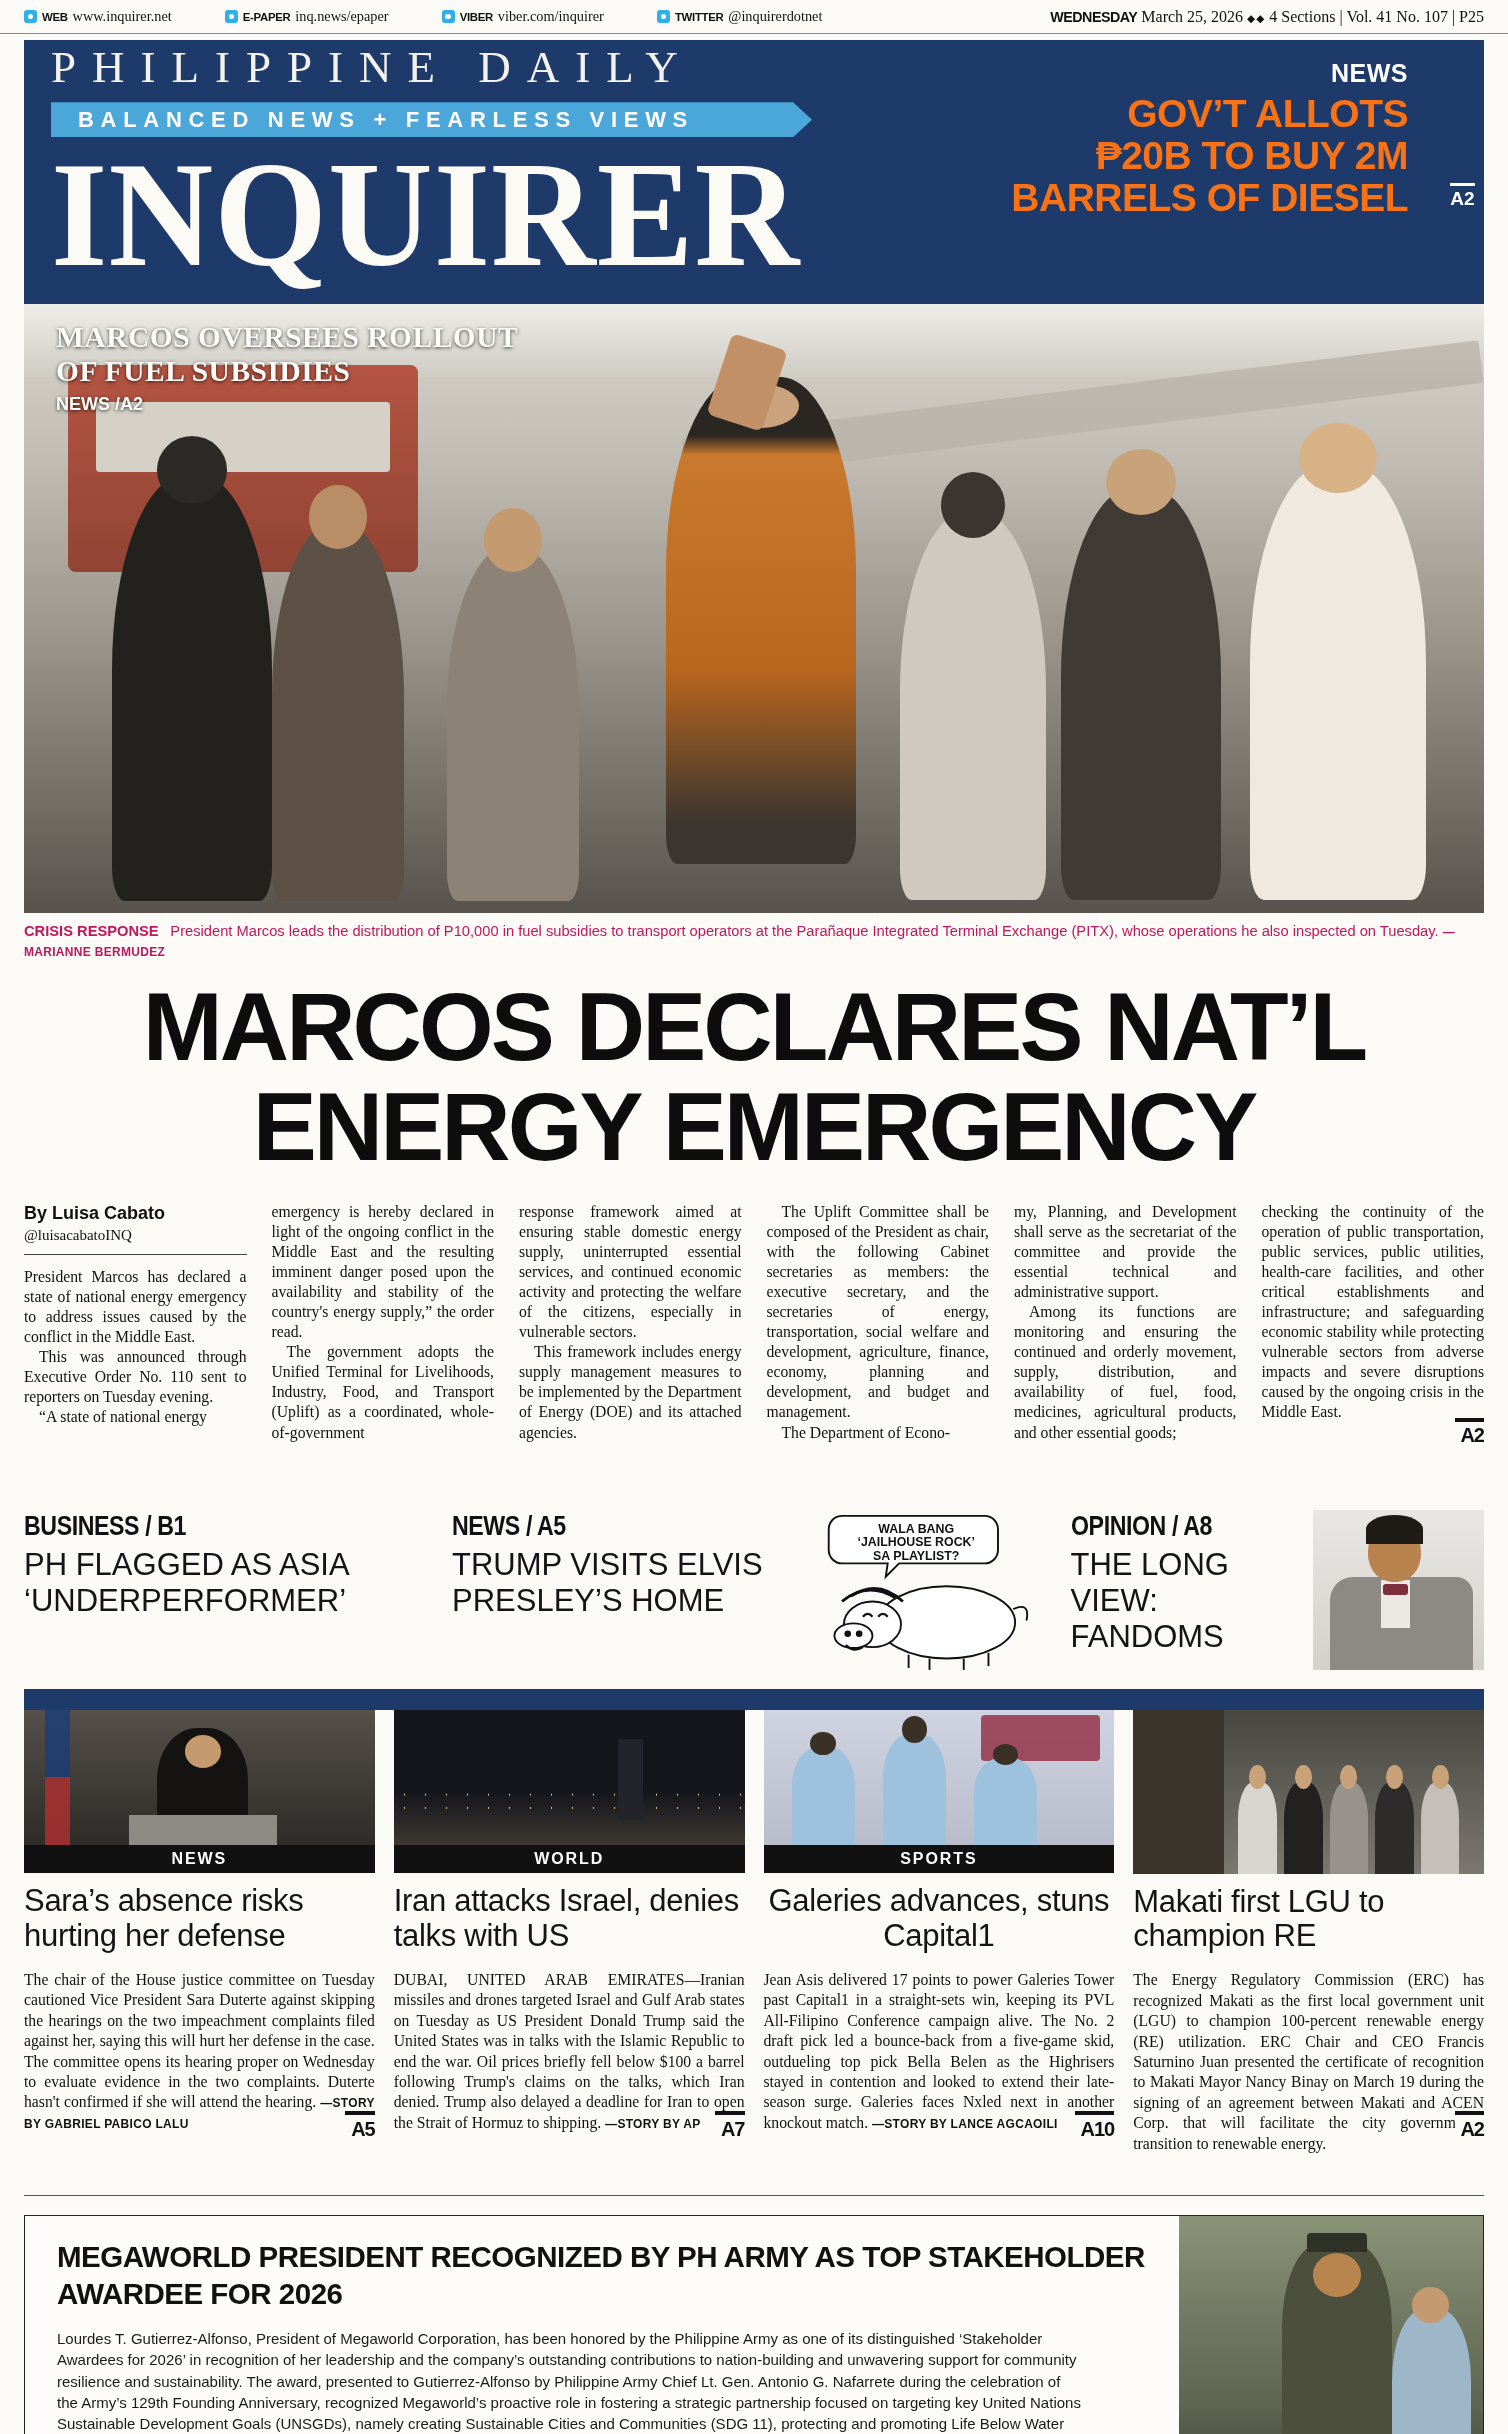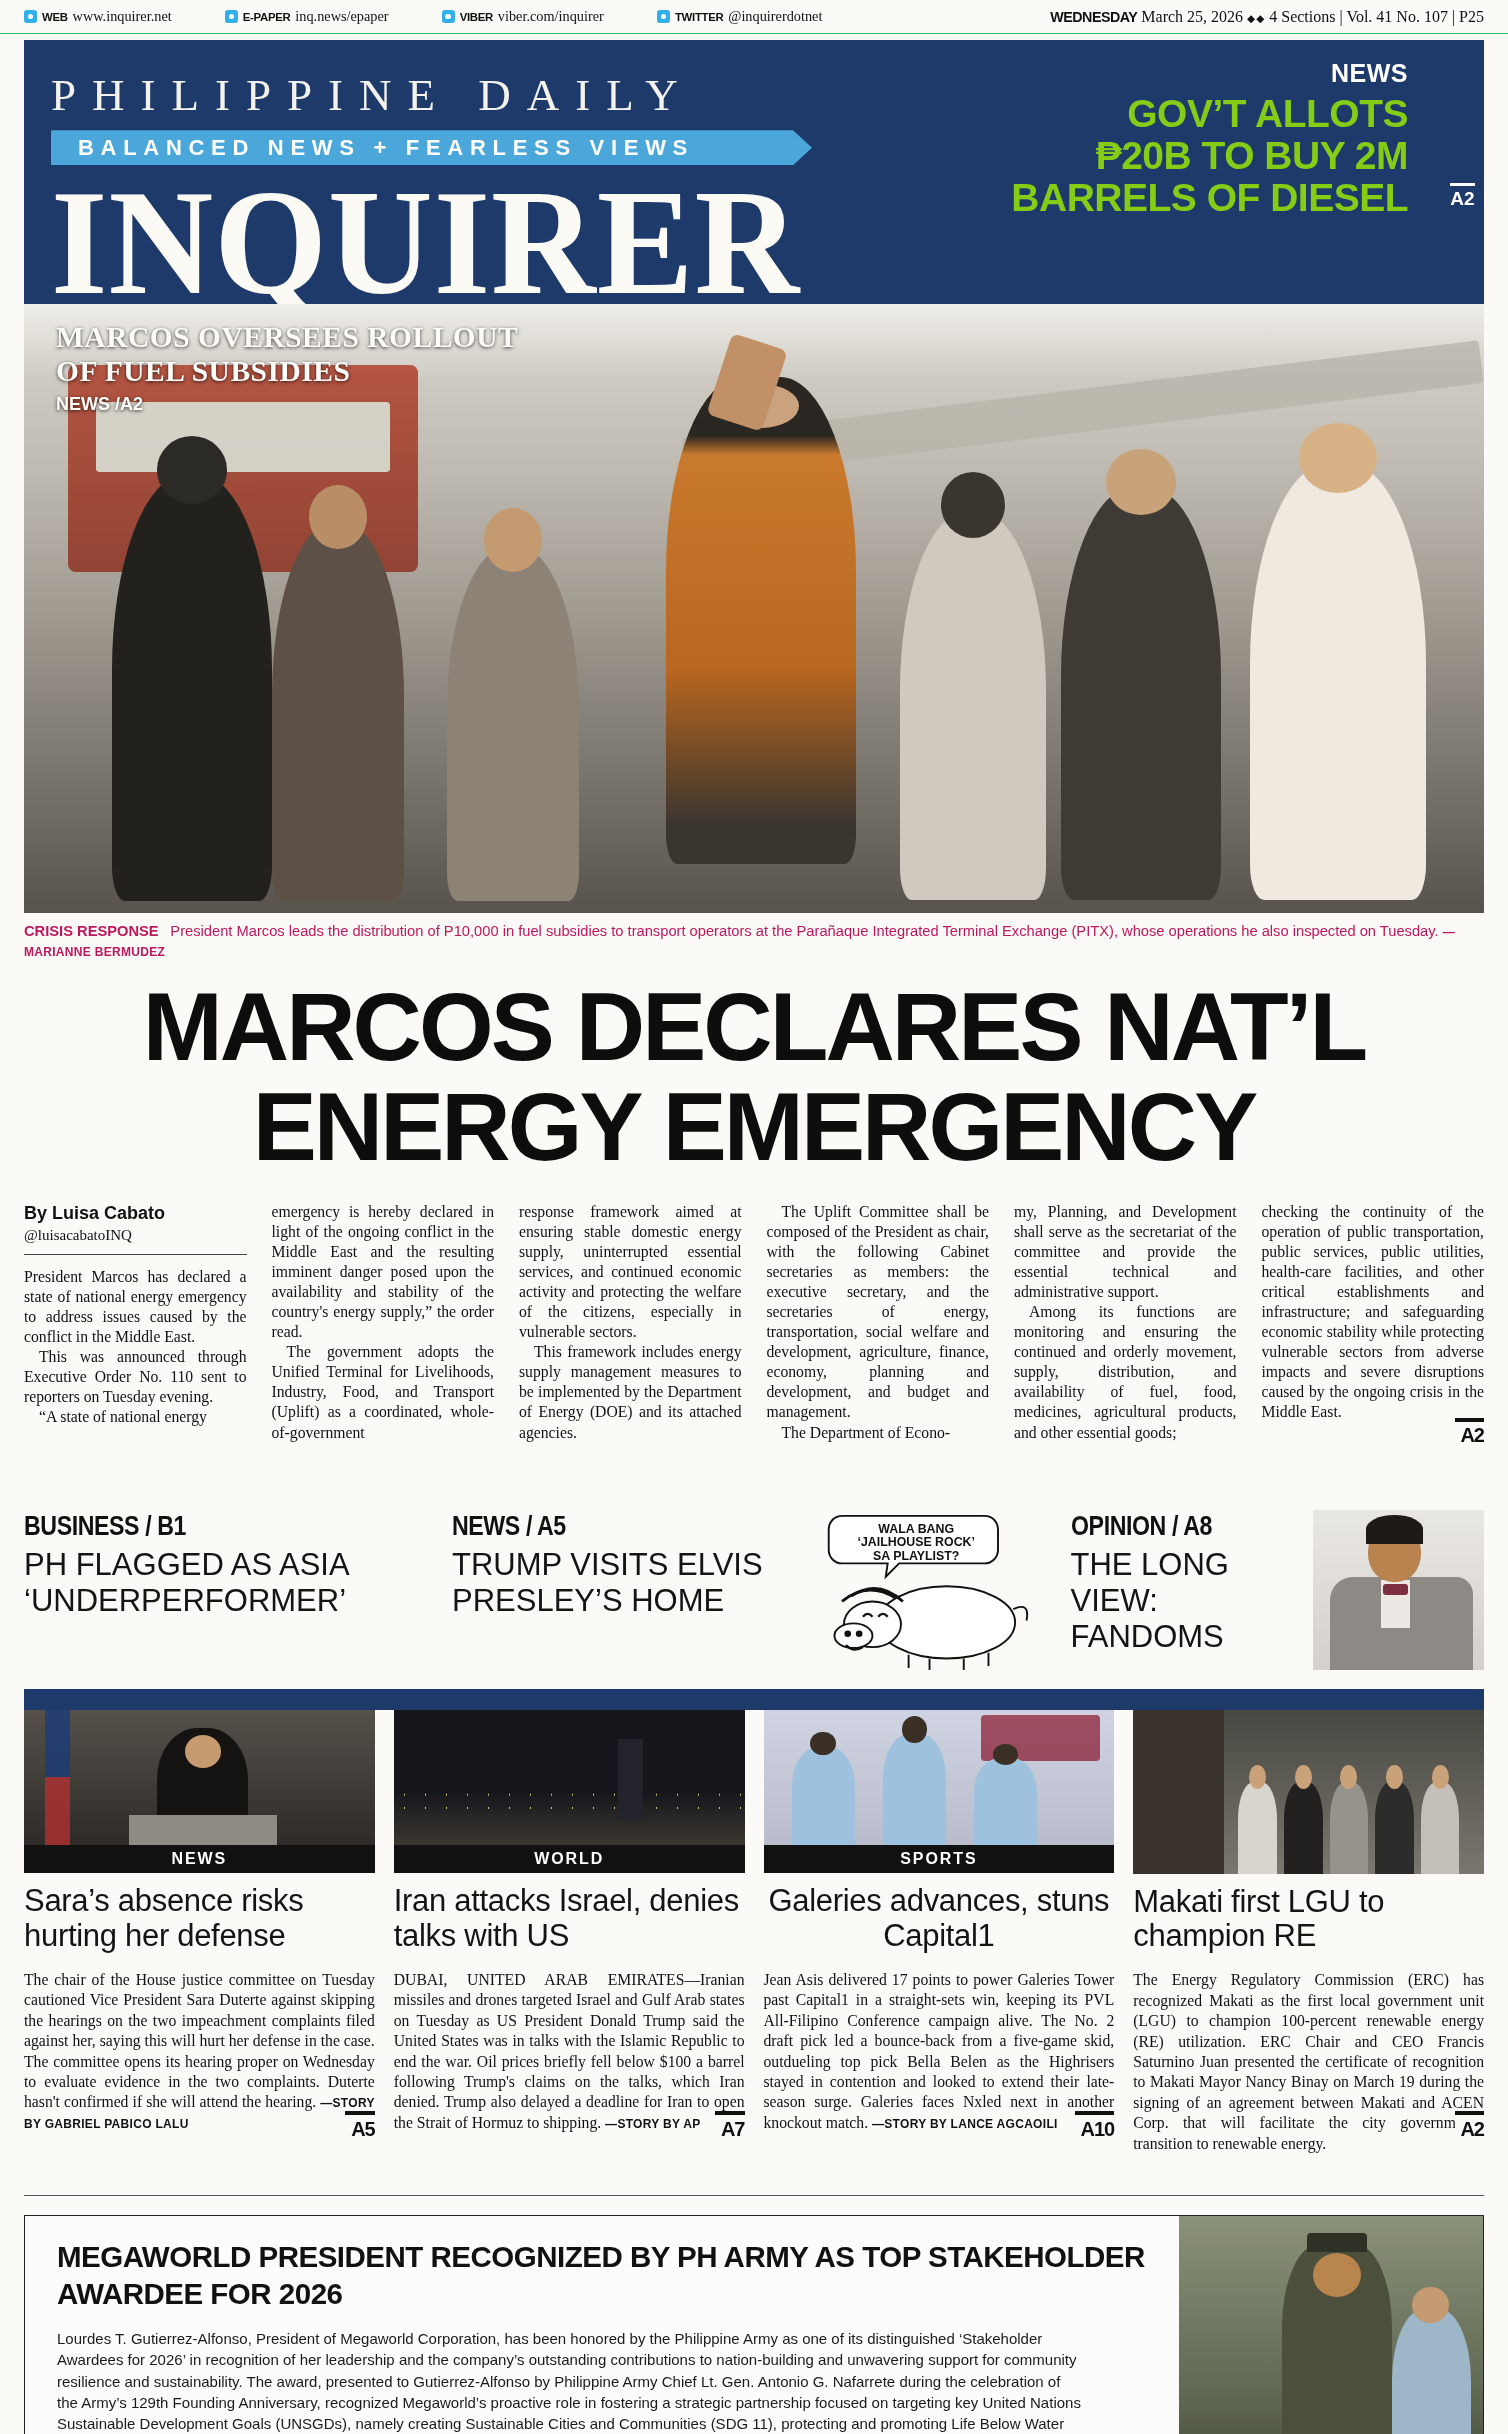--- a/index.html
+++ b/index.html
@@ -14,31 +14,31 @@
   .sq-icon { width:13.3px; height:13.3px; border-radius:2.9px; background:#2fb0e8; position:relative; flex:0 0 auto; }
   .sq-icon::after { content:""; position:absolute; left:3.8px; top:3.8px; width:5.7px; height:5.7px; border-radius:50%; background:#fff; }
   .toplink .lbl { font-family:"Liberation Sans", sans-serif; font-weight:bold; font-size:11.4px; letter-spacing:-0.3px; }
   .toplink .val { font-size:14.3px;text-align:center; }
   .topdate { margin-left:auto; font-size:16px; white-space:nowrap; }
   .topdate .day { font-family:"Liberation Sans", sans-serif; font-weight:bold; font-size:14.3px; letter-spacing:-0.5px; }
   .topdate .dia { font-size:10.5px; letter-spacing:1px; }
 
   
   .masthead { position:relative; margin:5.7px 24px 0 24px; height:264px; background:#1d3a6b; }
-  .m-left { position:absolute; left:27px; top:29px; width:904px; }
+  .m-left { position:absolute; left:27px; top:1px; width:904px; }
   .phil-daily { font-size:45px; letter-spacing:16px; color:#f4f2ec; font-family:"Liberation Serif", serif; }
   .ribbon { margin-top:9.5px; width:761px; height:35px; background:#4ba7d9; color:#fff;
             font-family:"Liberation Sans", sans-serif; font-weight:bold; font-size:22px; letter-spacing:6.7px;
             display:flex; align-items:center; padding-left:27px;
             clip-path:polygon(0 0, calc(100% - 19px) 0, 100% 50%, calc(100% - 19px) 100%, 0 100%); }
   .inquirer { margin-top:1.9px; font-size:145px; line-height:1.0; color:#fbfaf5; letter-spacing:1px;
               font-family:"Liberation Serif", serif; font-weight:bold; transform:scaleY(1.04); transform-origin:top left; }
   .m-right { position:absolute; right:76px; top:19px; text-align:right; }
   .m-kicker { color:#fff; font-family:"Liberation Sans", sans-serif; font-weight:bold; font-size:25px; letter-spacing:0.5px; }
-  .m-head { color:#84cc16; font-family:"Liberation Sans", sans-serif; font-weight:bold;
+  .m-head { color:#f97316; font-family:"Liberation Sans", sans-serif; font-weight:bold;
             font-size:39px; line-height:1.07; letter-spacing:-0.5px; margin-top:5.7px; }
   .a2tab { position:absolute; right:9.5px; top:143px; color:#fff; font-family:"Liberation Sans", sans-serif;
            font-weight:bold; font-size:19px; border-top:3.8px solid #fff; padding-top:1.9px; }
 
   
   .hero { position:relative; margin:0 24px; height:609px; overflow:hidden;
           background:linear-gradient(180deg,#d9d5ce 0%,#c2bdb4 25%,#9a948b 55%,#6e6a62 85%,#57534c 100%); }
   .hero .ceiling { position:absolute; left:0; top:0; width:100%; height:12%; background:linear-gradient(180deg,#efede8,#cfccc4); }
   .hero .bus { position:absolute; left:3%; top:10%; width:24%; height:34%; background:linear-gradient(180deg,#b0402c,#8e3322); border-radius:7.6px; opacity:.85; }
   .hero .bus::after{ content:""; position:absolute; left:8%; top:18%; width:84%; height:34%; background:#d8d4ca; border-radius:3.8px; }

